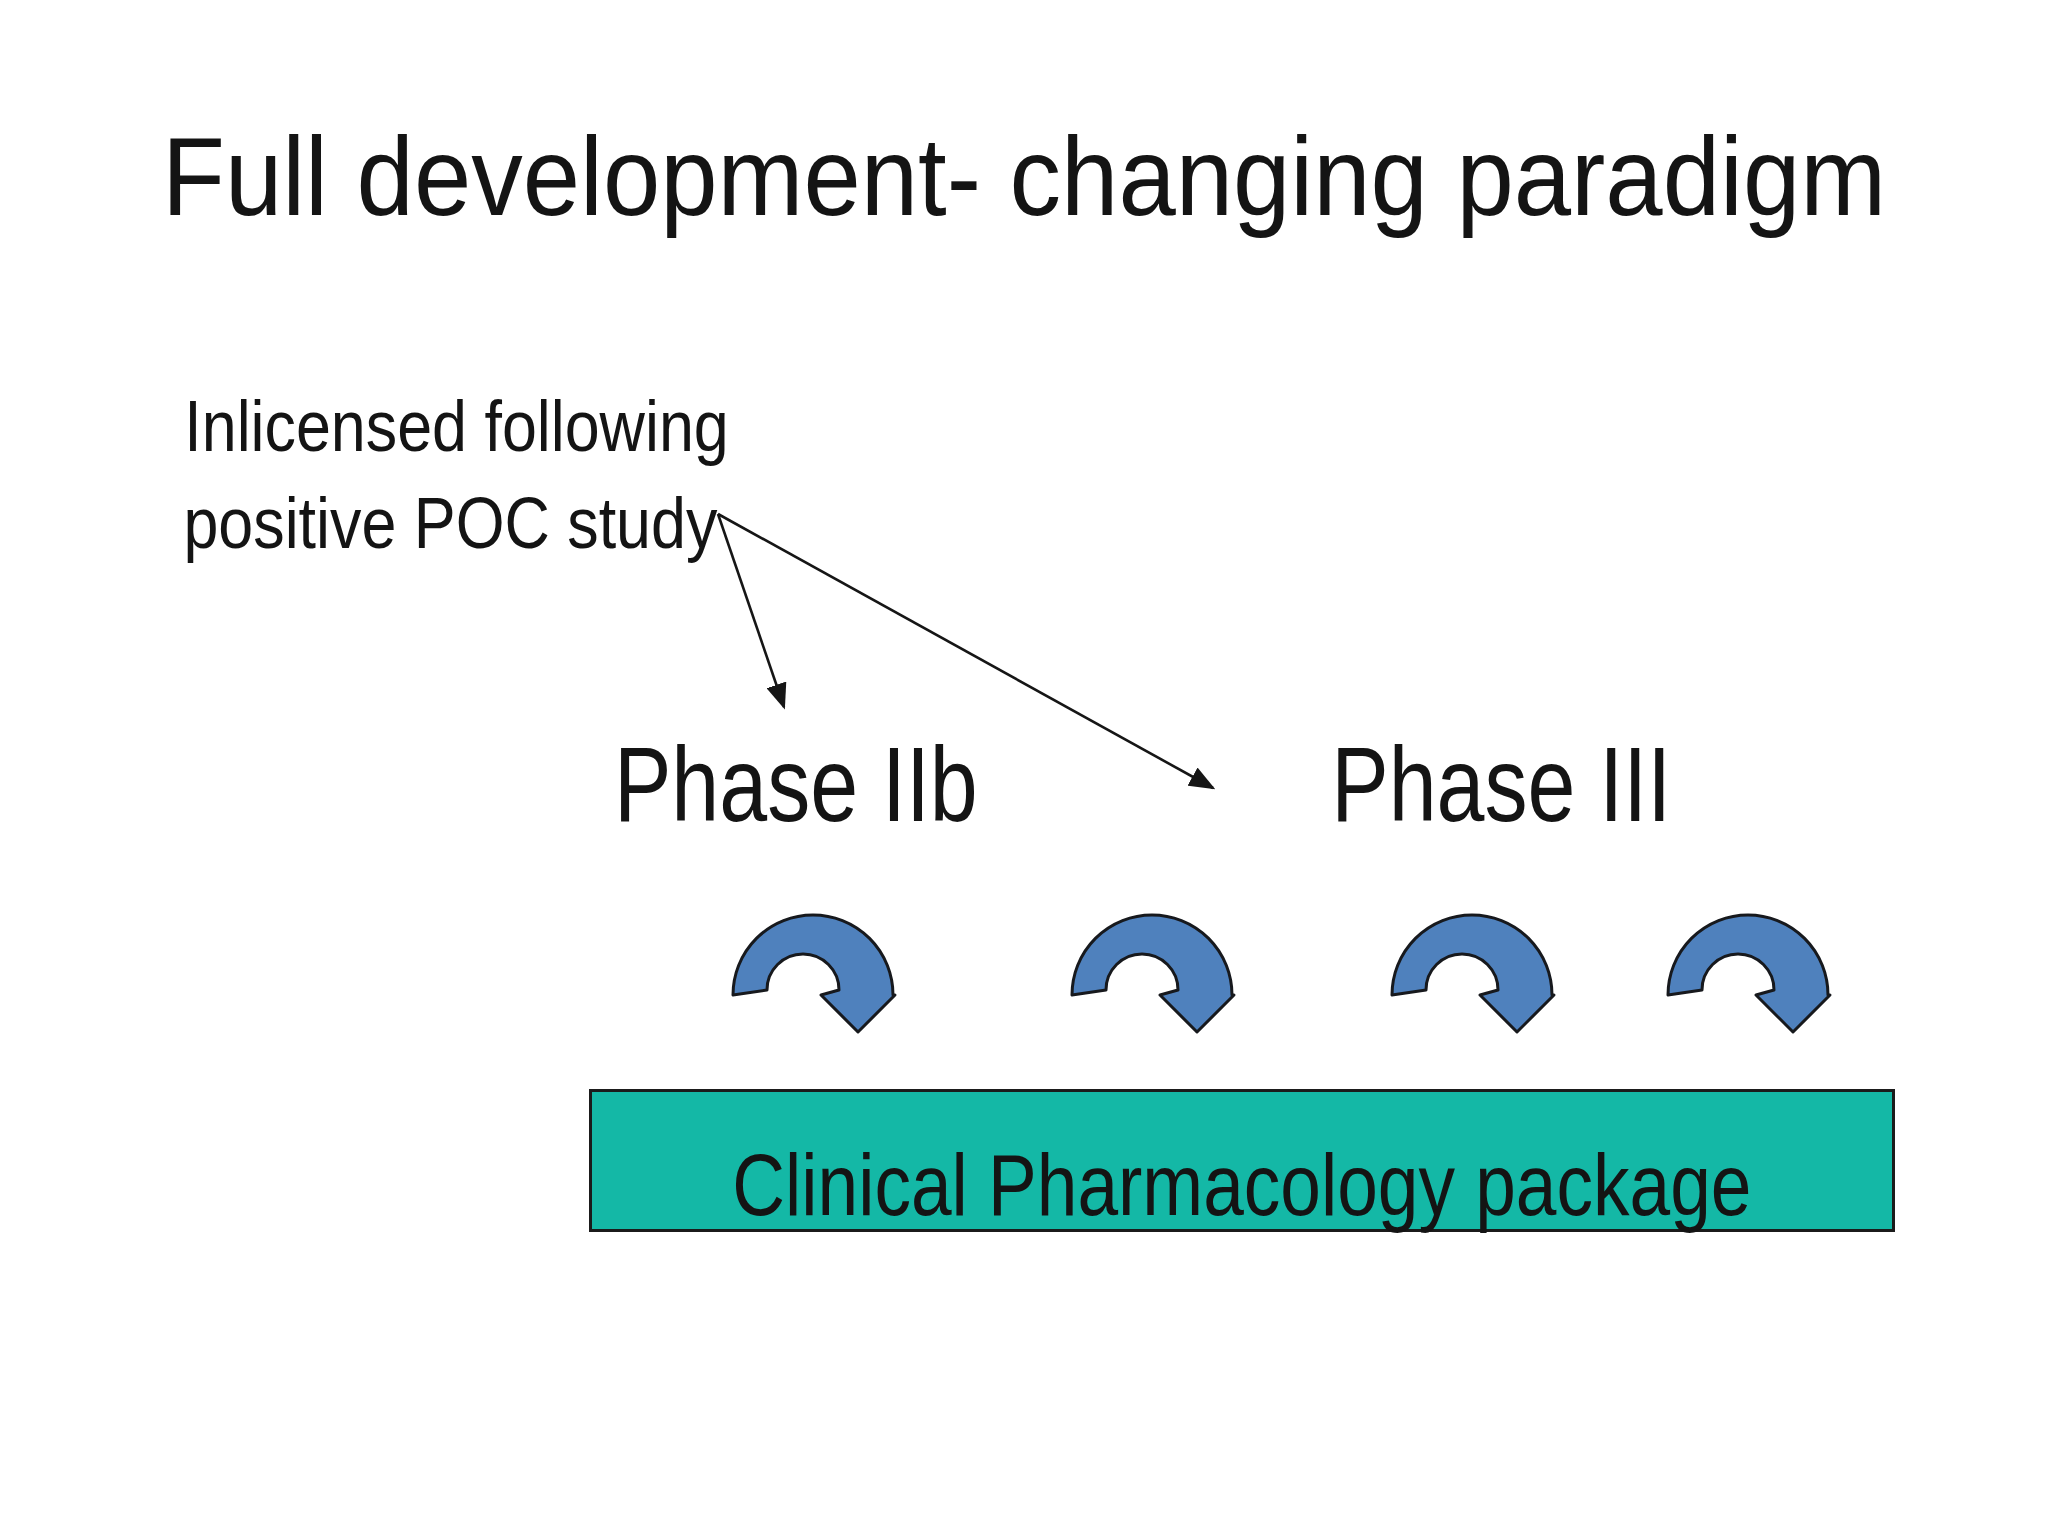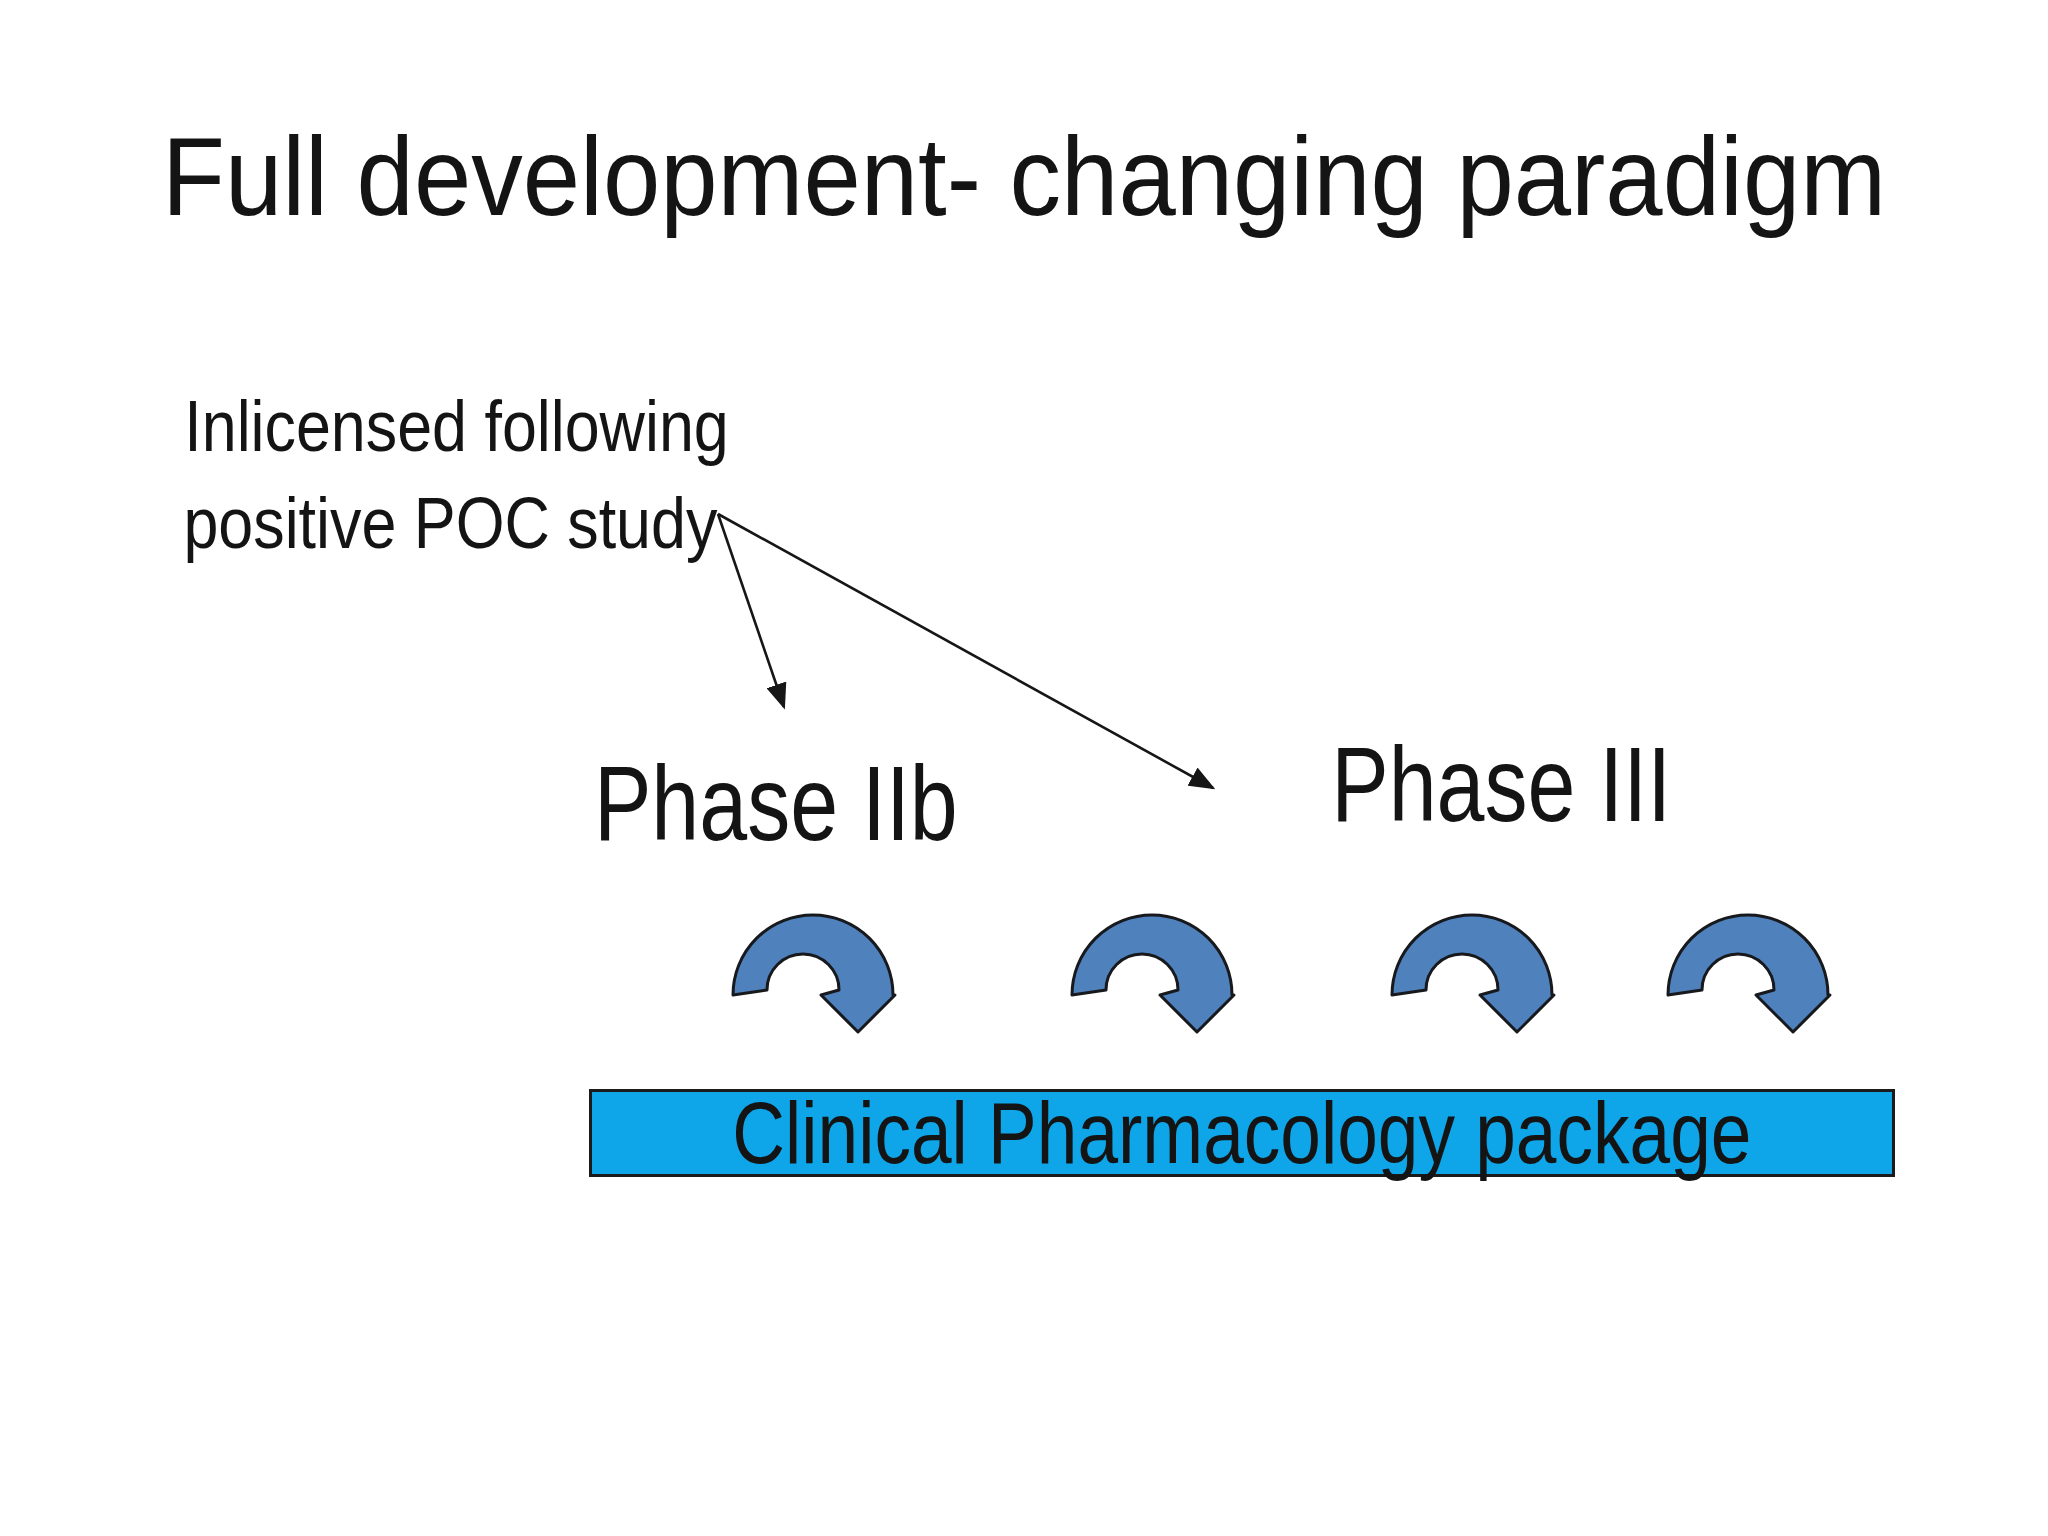--- a/index.html
+++ b/index.html
@@ -30,29 +30,29 @@
     left: 140px; top: 377px; width: 560px;
     font-size: 73px; line-height: 97px;
   }
   .annotation .cond { transform: scaleX(0.86); }
 
   .phase-label {
     top: 732px; width: 600px;
     font-size: 105px; line-height: 105px;
   }
   .phase-label .cond { transform: scaleX(0.82); }
-  .phase-iib { left: 476px; margin-top: 19px; }
+  .phase-iib { left: 496px; }
   .phase-iii { left: 1201px; text-align: center; }
 
   .pkg-box {
-    left: 589px; top: 1089px; width: 1306px; height: 88px;
+    left: 589px; top: 1089px; width: 1306px; height: 143px;
     box-sizing: border-box;
     border: 3px solid #1b1b1b;
-    background: #0ea5e9;
-    display: flex; align-items: center; justify-content: center;
+    background: #14b8a6;
+    display: flex; align-items: flex-end; justify-content: center;
     font-size: 88px; line-height: 88px;
   }
   .pkg-box .cond { transform: scaleX(0.83); }
 
   .connector-layer {
     left: 0; top: 0; width: 2048px; height: 1536px;
     pointer-events: none;
   }
   .curved-arrow { width: 166px; height: 126px; top: 911px; }
   .ca-1 { left: 731px; }

